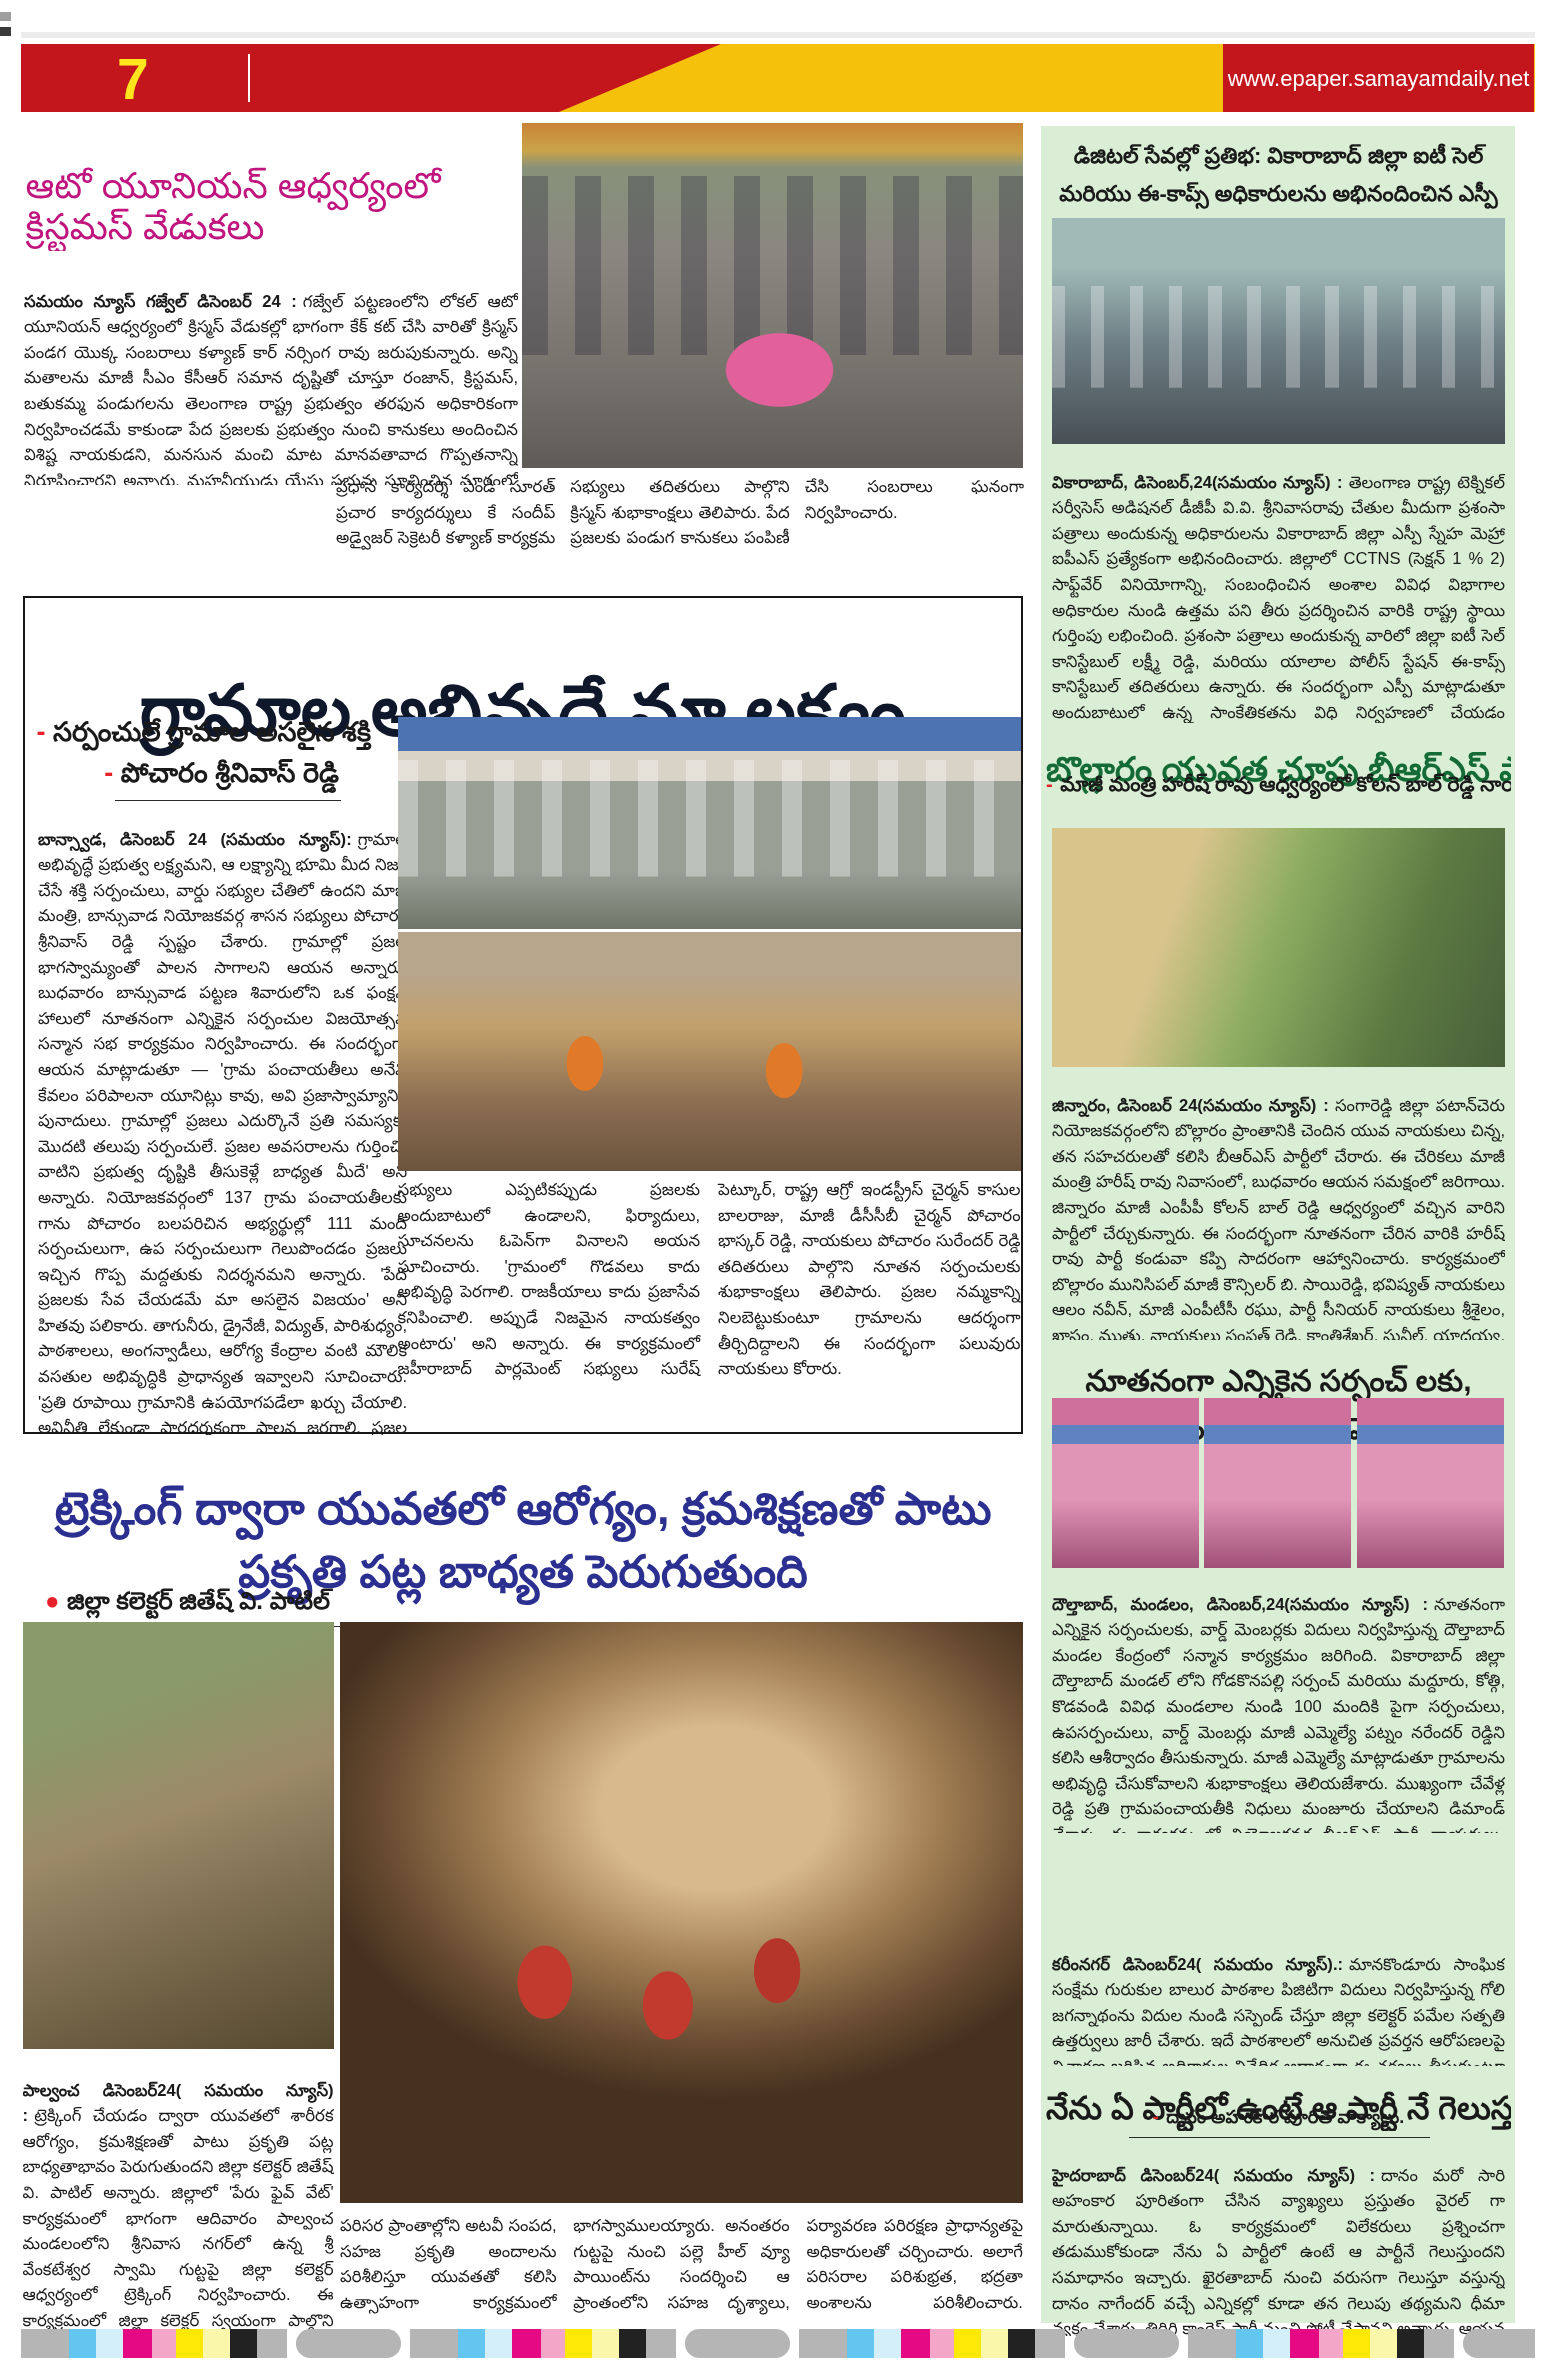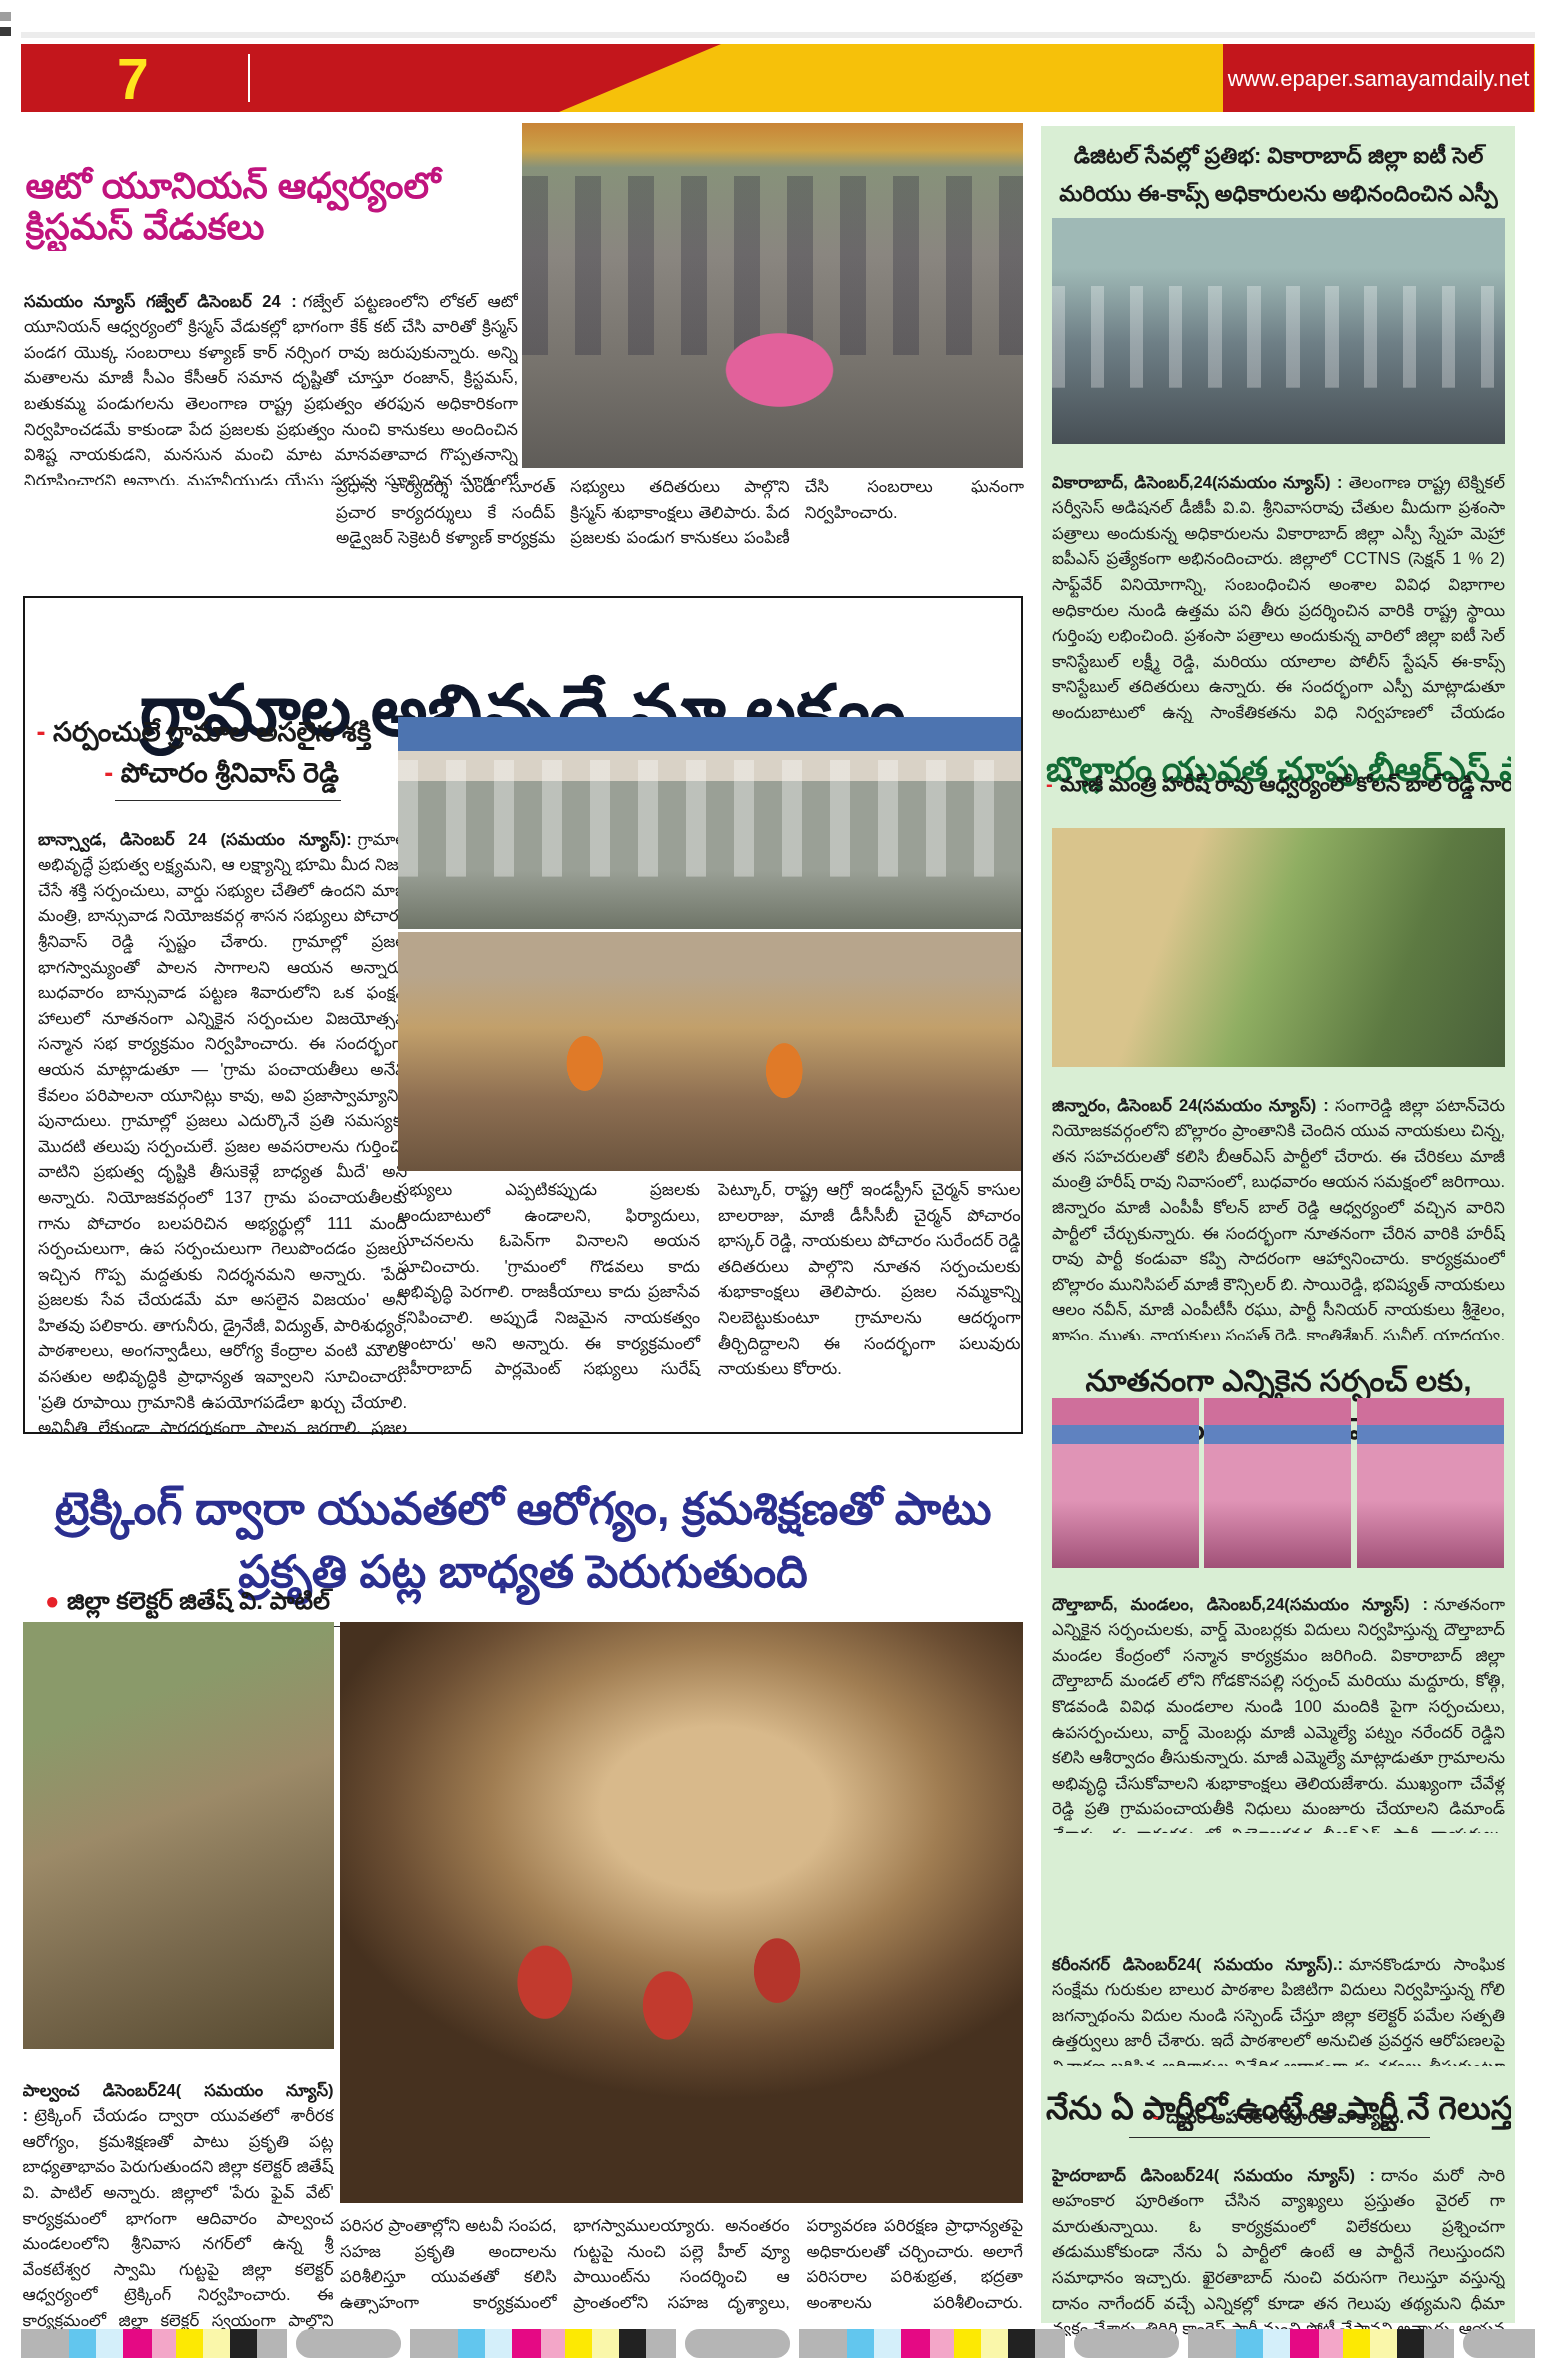--- a/index.html
+++ b/index.html
@@ -27,21 +27,21 @@
 
   
   .body-txt{font-size:16.6px;line-height:25.6px;text-align:justify;overflow:hidden;}
   .dl{font-weight:800;margin-right:6px;}
   .bullet{color:#e62129;margin-right:7.5px;}
   .dash{color:#e62129;font-weight:800;margin-right:7.5px;}
   .rule{border-bottom:1.5px solid #2a2a2a;}
 
   
   .a1-head{left:25.6px;top:141px;width:498px;height:86px;font-size:36px;line-height:41px;
-           font-weight:700;color:#c0147e;overflow:hidden;}
+           font-weight:400;color:#c0147e;overflow:hidden;}
   .a1-byline{left:39px;top:236px;width:482px;font-size:24px;font-weight:800;white-space:nowrap;overflow:hidden;}
   .a1-body{left:24px;top:272px;width:494px;height:196px;}
   .a1-body2{left:24px;top:474px;width:299px;height:120px;}
   .a1-cols{left:336px;top:474px;width:688px;height:120px;column-count:3;column-gap:15px;}
 
   
   .photo{background-repeat:no-repeat;overflow:hidden;}
   .ph1{left:522px;top:123px;width:501px;height:345px;
        background-image:
          radial-gradient(closest-side at 50% 50%,#e2619b 74%,rgba(0,0,0,0) 76%),

